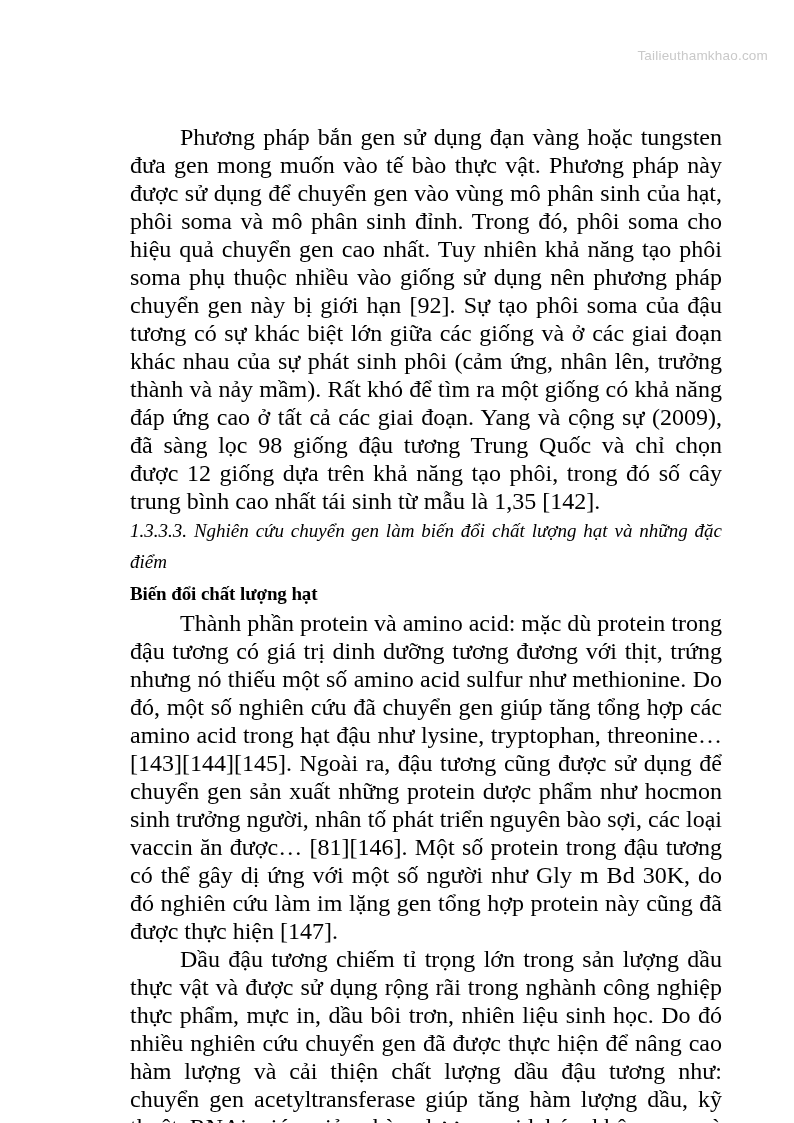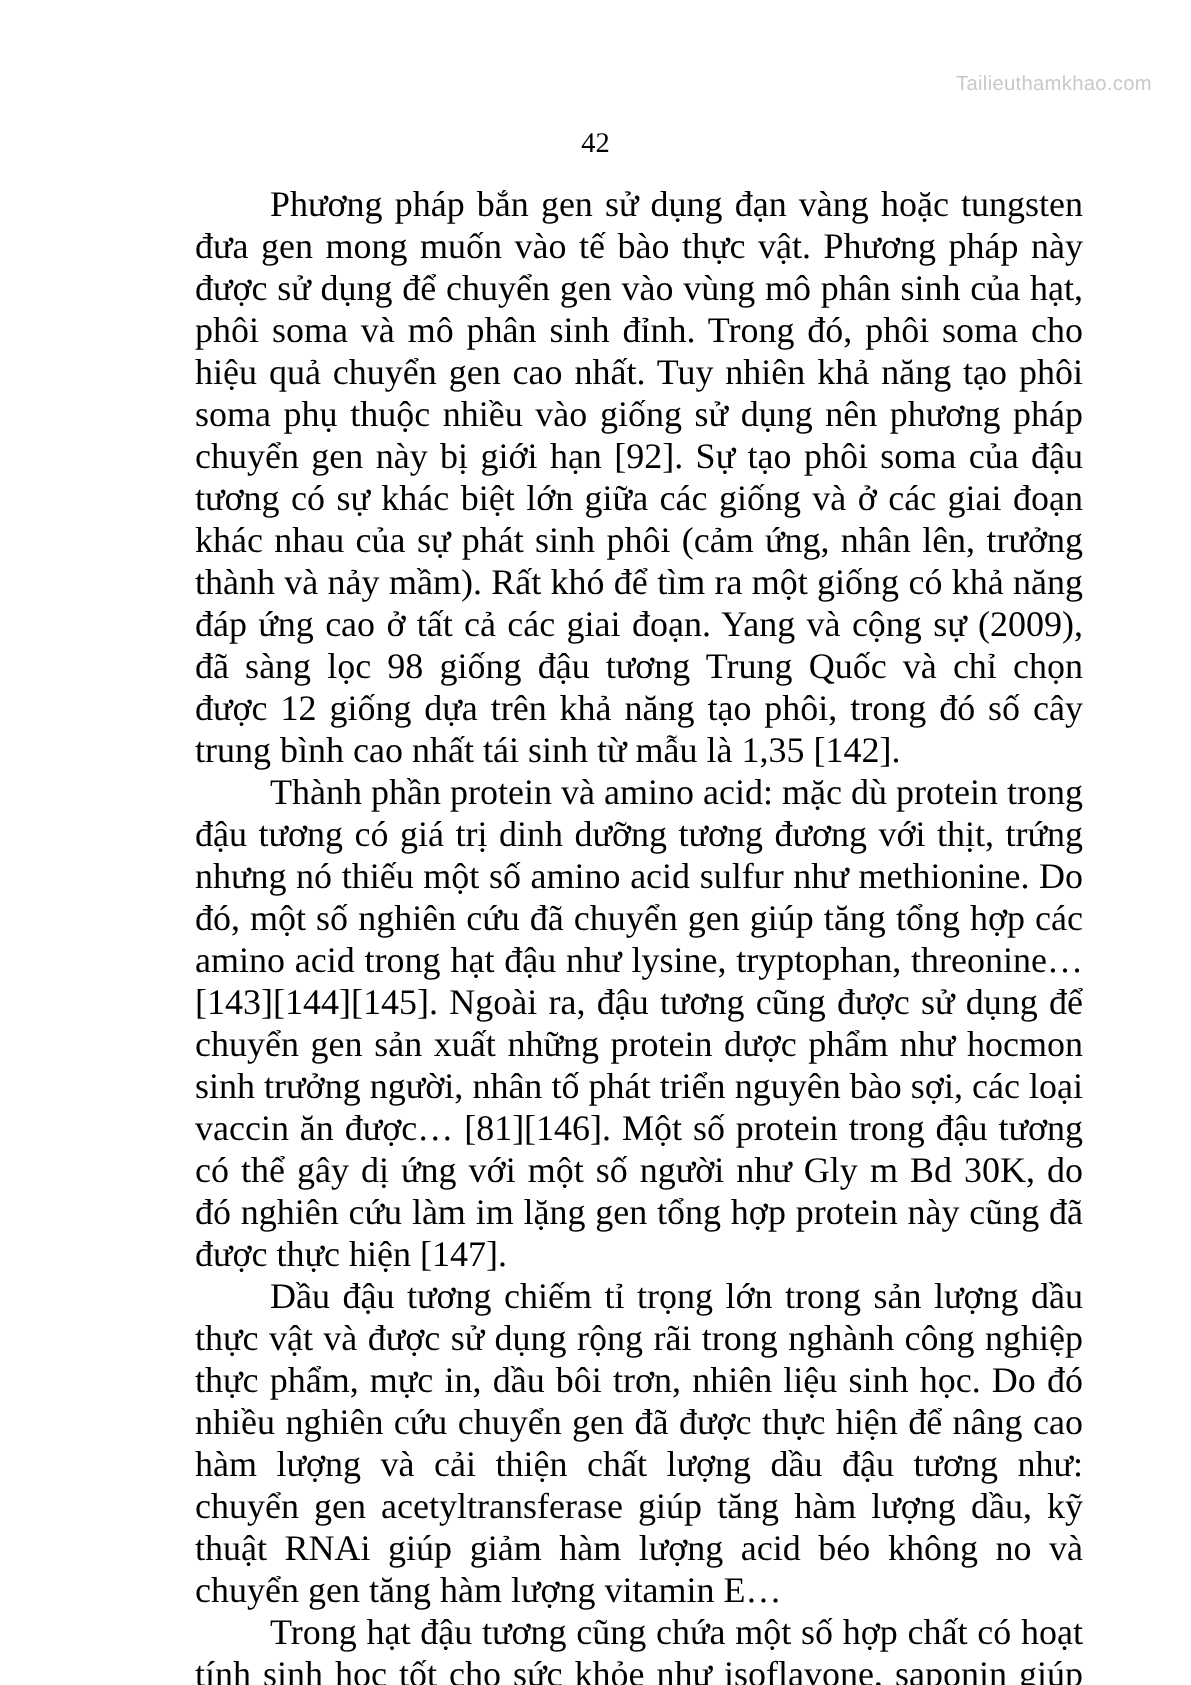--- a/index.html
+++ b/index.html
@@ -81,29 +81,30 @@
     text-align-last: left;
   }
 </style>
 </head>
 <body>
 
 <div class="page" style="background: rgb(255, 255, 255); color: rgb(0, 0, 0); margin-top: 40px;">
 
   <div class="watermark" style="color: rgb(201, 201, 201);">Tailieuthamkhao.com</div>
 
-  <div class="page-number">42</div>
 
   <div class="content">
 
 
     <p class="body-para nostretch">Phương pháp bắn gen sử dụng đạn vàng hoặc tungsten đưa gen mong muốn vào tế bào thực vật. Phương pháp này được sử dụng để chuyển gen vào vùng mô phân sinh của hạt, phôi soma và mô phân sinh đỉnh. Trong đó, phôi soma cho hiệu quả chuyển gen cao nhất. Tuy nhiên khả năng tạo phôi soma phụ thuộc nhiều vào giống sử dụng nên phương pháp chuyển gen này bị giới hạn [92]. Sự tạo phôi soma của đậu tương có sự khác biệt lớn giữa các giống và ở các giai đoạn khác nhau của sự phát sinh phôi (cảm ứng, nhân lên, trưởng thành và nảy mầm). Rất khó để tìm ra một giống có khả năng đáp ứng cao ở tất cả các giai đoạn. Yang và cộng sự (2009), đã sàng lọc 98 giống đậu tương Trung Quốc và chỉ chọn được 12 giống dựa trên khả năng tạo phôi, trong đó số cây trung bình cao nhất tái sinh từ mẫu là 1,35 [142].</p>
 
+    <h3 class="sub-heading">1.3.3.3. Nghiên cứu chuyển gen làm biến đổi chất lượng hạt và những đặc điểm</h3>
 
 
+    <h4 class="bold-heading">Biến đổi chất lượng hạt</h4>
 
     <p class="body-para nostretch">Thành phần protein và amino acid: mặc dù protein trong đậu tương có giá trị dinh dưỡng tương đương với thịt, trứng nhưng nó thiếu một số amino acid sulfur như methionine. Do đó, một số nghiên cứu đã chuyển gen giúp tăng tổng hợp các amino acid trong hạt đậu như lysine, tryptophan, threonine… [143][144][145]. Ngoài ra, đậu tương cũng được sử dụng để chuyển gen sản xuất những protein dược phẩm như hocmon sinh trưởng người, nhân tố phát triển nguyên bào sợi, các loại vaccin ăn được… [81][146]. Một số protein trong đậu tương có thể gây dị ứng với một số người như Gly m Bd 30K, do đó nghiên cứu làm im lặng gen tổng hợp protein này cũng đã được thực hiện [147].</p>
 
     <p class="body-para nostretch">Dầu đậu tương chiếm tỉ trọng lớn trong sản lượng dầu thực vật và được sử dụng rộng rãi trong nghành công nghiệp thực phẩm, mực in, dầu bôi trơn, nhiên liệu sinh học. Do đó nhiều nghiên cứu chuyển gen đã được thực hiện để nâng cao hàm lượng và cải thiện chất lượng dầu đậu tương như: chuyển gen acetyltransferase giúp tăng hàm lượng dầu, kỹ thuật RNAi giúp giảm hàm lượng acid béo không no và chuyển gen tăng hàm lượng vitamin E…</p>
 
     <p class="body-para">Trong hạt đậu tương cũng chứa một số hợp chất có hoạt tính sinh học tốt cho sức khỏe như isoflavone, saponin giúp chống ung thư, tốt cho tim mạch. Nhiều</p>
 
   </div>
 </div>
 

